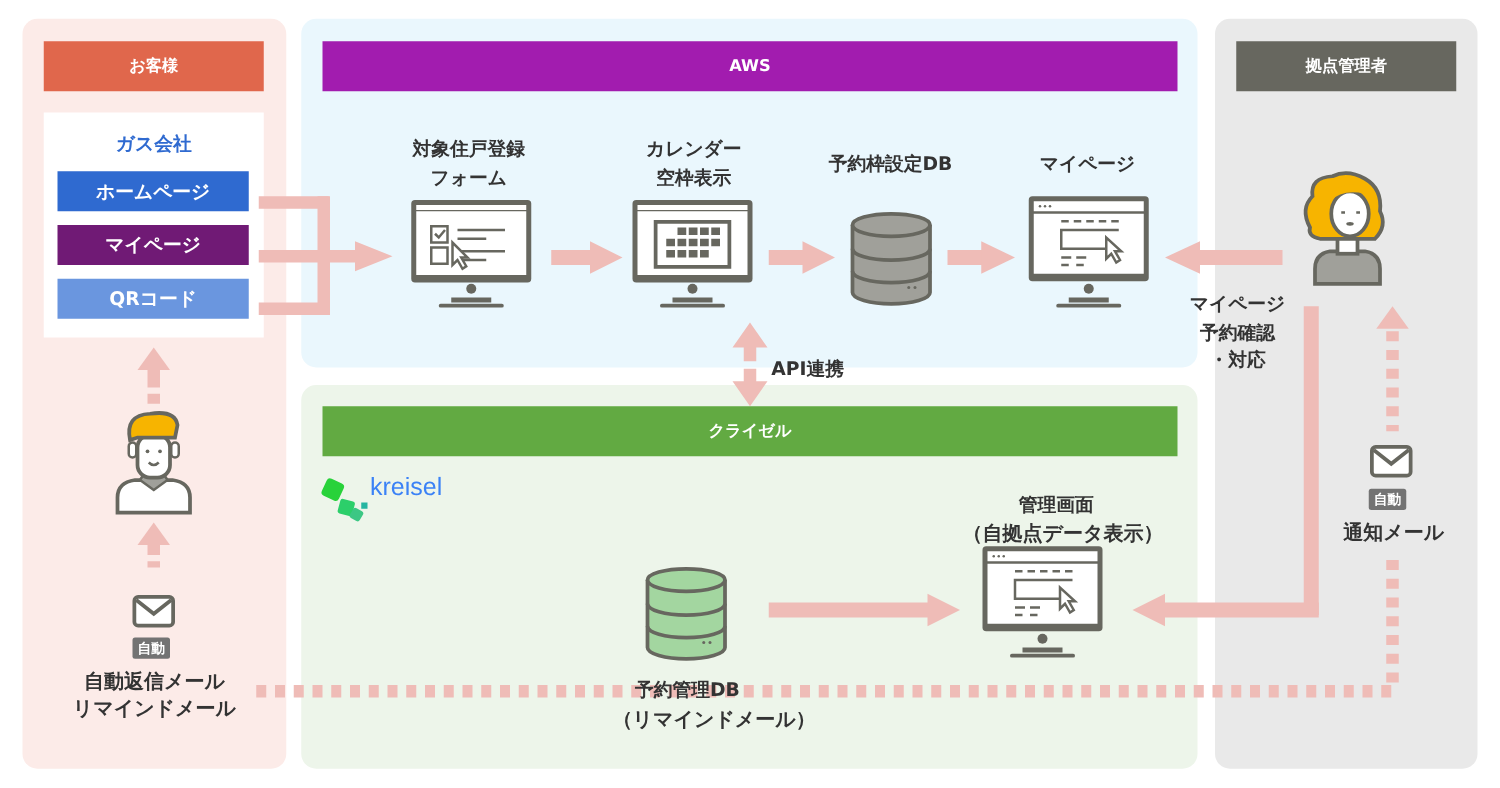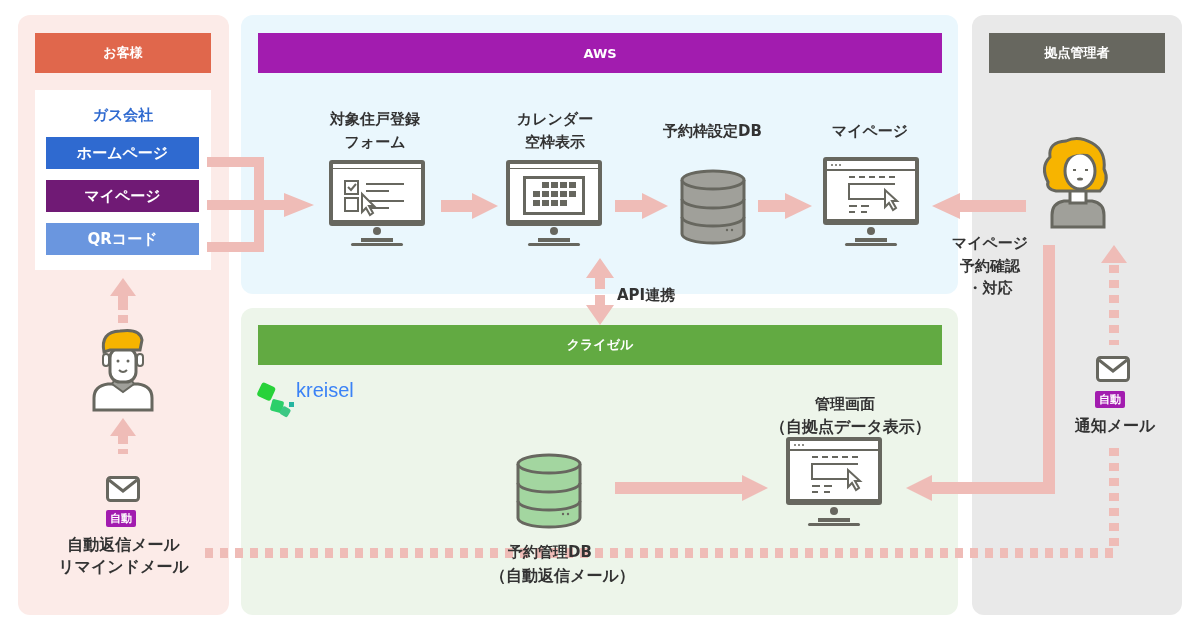--- a/index.html
+++ b/index.html
@@ -16,21 +16,21 @@
   .hb-customer { left: 35px; top: 33px; width: 176px; background: #e0674c; }
   .hb-aws { left: 258px; top: 33px; width: 684px; background: #a21caf; }
   .hb-kreisel { left: 258px; top: 325px; width: 684px; background: #62aa42; }
   .hb-admin { left: 989px; top: 33px; width: 176px; background: #67675f; }
   .gas-box { position: absolute; left: 35px; top: 90px; width: 176px; height: 180px; background: #fff; }
   .gas-title { position: absolute; left: 0; top: 16px; width: 176px; text-align: center; color: #2f6ad0; font-weight: bold; font-size: 15px; }
   .gas-btn { position: absolute; left: 11px; width: 153px; height: 32px; color: #fff; font-weight: bold; font-size: 15px;
     display: flex; align-items: center; justify-content: center; }
   .label { position: absolute; text-align: center; font-size: 15px; color: #333; line-height: 1.5; white-space: nowrap; font-weight: bold; }
   .label-sm { position: absolute; text-align: center; font-size: 16px; color: #333; white-space: nowrap; font-weight: bold; }
-  .badge { position: absolute; background: #a21caf; color: #fff; font-size: 11px; font-weight: bold; padding: 1px 4px; border-radius: 2px; }
+  .badge { position: absolute; background: #737373; color: #fff; font-size: 11px; font-weight: bold; padding: 1px 4px; border-radius: 2px; }
   svg { position: absolute; overflow: visible; }
 </style>
 </head>
 <body>
 
 <div class="panel p-customer"></div>
 <div class="panel p-aws"></div>
 <div class="panel p-kreisel"></div>
 <div class="panel p-admin"></div>
 
@@ -200,21 +200,21 @@
 
 <svg style="left:516px;top:452px" width="66" height="78">
   <path d="M2,12 L2,66 A31,9 0 0 0 64,66 L64,12" fill="#a3d6a0" stroke="#67675f" stroke-width="3"></path>
   <ellipse cx="33" cy="12" rx="31" ry="9" fill="#a3d6a0" stroke="#67675f" stroke-width="3"></ellipse>
   <path d="M2,31 A31,9 0 0 0 64,31" fill="none" stroke="#67675f" stroke-width="3"></path>
   <path d="M2,49 A31,9 0 0 0 64,49" fill="none" stroke="#67675f" stroke-width="3"></path>
   <circle cx="47" cy="62" r="1.2" fill="#67675f"></circle>
     <circle cx="52" cy="62" r="1.2" fill="#67675f"></circle>
 </svg>
 <div class="label" style="left:490px;top:541px;width:120px;font-size:15px">予約管理DB</div>
-<div class="label-sm" style="left:490px;top:566px;width:120px">（自動返信メール）</div>
+<div class="label-sm" style="left:490px;top:566px;width:120px">（リマインドメール）</div>
 
 <div class="label" style="left:780px;top:393px;width:130px">管理画面</div>
 <div class="label-sm" style="left:770px;top:417px;width:150px">（自拠点データ表示）</div>
 <svg style="left:786px;top:437px" width="96" height="92">
   <rect x="0" y="0" width="96" height="68" rx="3" fill="#67675f"></rect>
   <rect x="4" y="4" width="88" height="8" fill="#fff"></rect>
   <rect x="4" y="14" width="88" height="48" fill="#fff"></rect>
   <g fill="#67675f">
       <circle cx="9" cy="8" r="1"></circle>
       <circle cx="13" cy="8" r="1"></circle>

